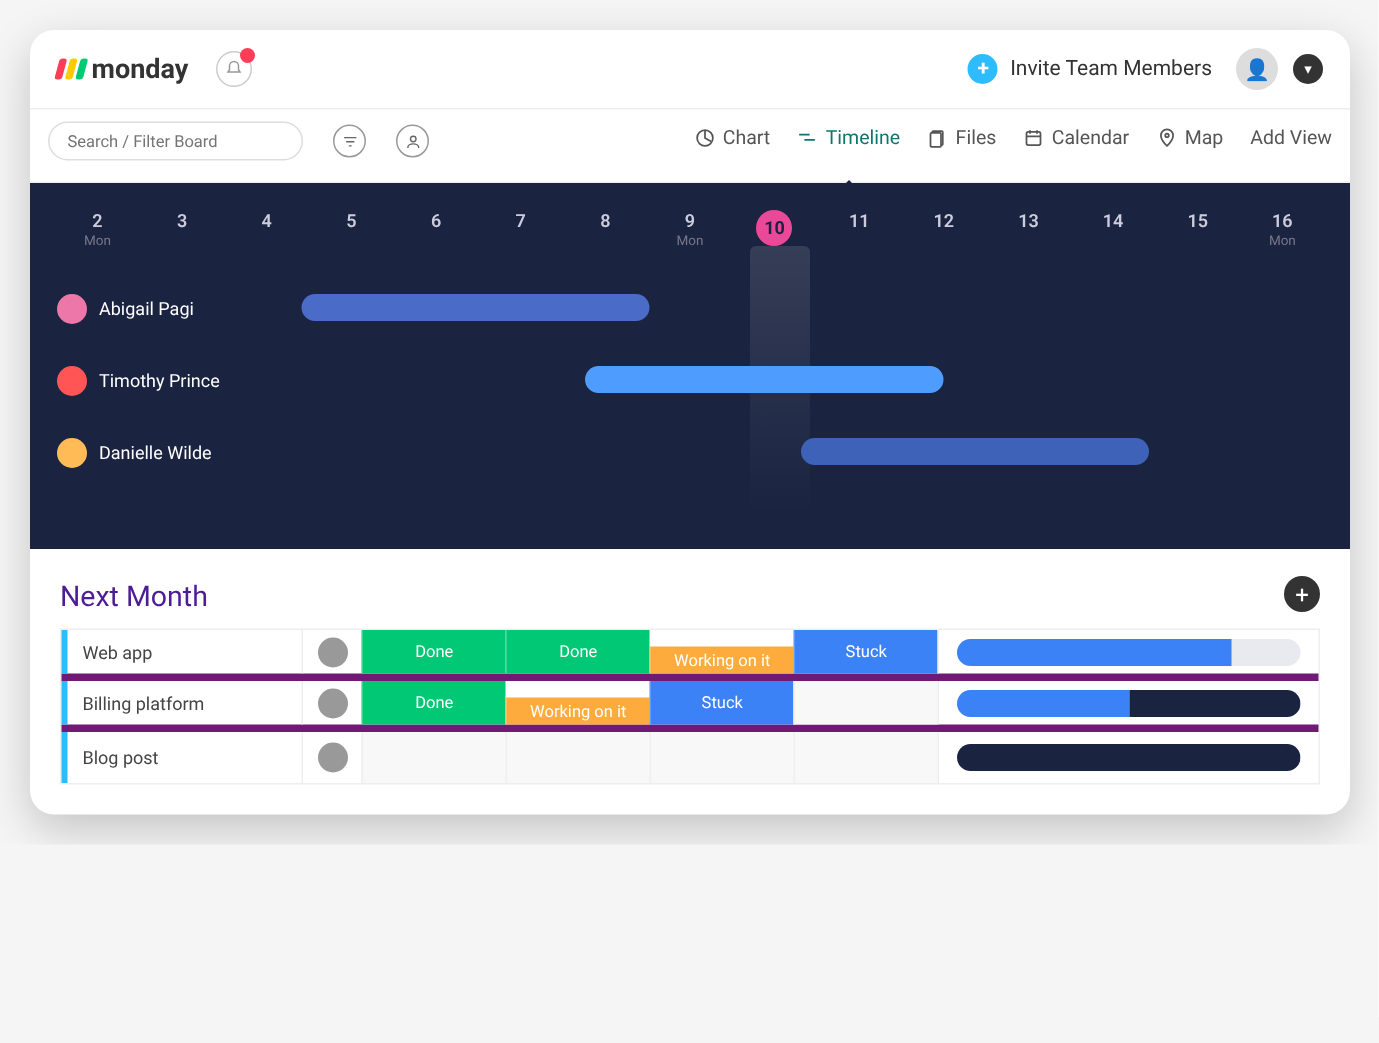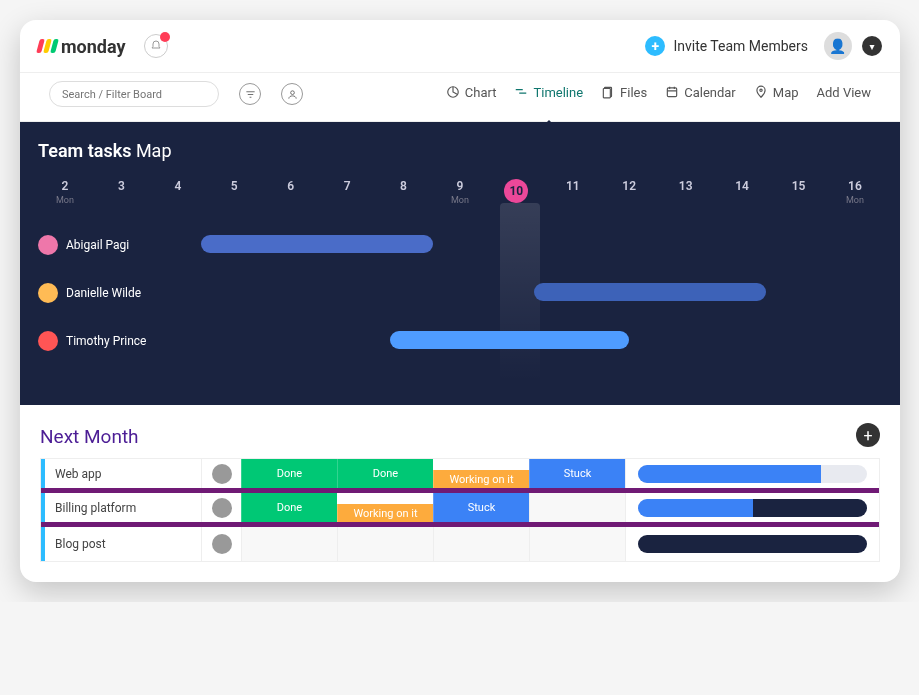--- a/index.html
+++ b/index.html
@@ -15,21 +15,21 @@
 .bell { position:relative; margin-left:18px; width:24px; height:24px; border:1px solid #ccc; border-radius:50%; display:flex; align-items:center; justify-content:center; cursor:pointer; color:#999;}
 .bell-dot { position:absolute; top:-3px; right:-3px; width:10px; height:10px; background:#ff3d57; border-radius:50%; }
 .top-spacer{flex:1;}
 .invite { display:flex; align-items:center; gap:8px; color:#333; font-size:14px; cursor:pointer; }
 .plus-badge { width:20px; height:20px; border-radius:50%; background:#2dbcff; color:#fff; display:flex; align-items:center; justify-content:center; font-size:14px; font-weight:700;}
 .avatar { width:28px; height:28px; border-radius:50%; background:#ddd; display:flex; align-items:center; justify-content:center; font-size:14px;}
 .menu-dot { width:20px; height:20px; border-radius:50%; background:#333; color:#fff; display:flex; align-items:center; justify-content:center; font-size:10px; margin-left:10px;}
 .avatar-wrap{display:flex; align-items:center; margin-left:16px;}
 
 
-.toolrow { display:flex; align-items:center; padding:8px 29px 14px; border-bottom:1px solid #eee; gap:20px; }
+.toolrow { display:flex; align-items:center; padding:8px 12px 14px; border-bottom:1px solid #eee; gap:20px; }
 .search { flex:0 0 170px; height:26px; border:1px solid #ddd; border-radius:26px; padding:0 12px; font-size:11px; color:#aaa; outline:none;}
 .circle-btn { width:22px; height:22px; border:1px solid #999; border-radius:50%; display:flex; align-items:center; justify-content:center; font-size:11px; color:#666; cursor:pointer; }
 .views { margin-left:auto; display:flex; gap:18px; font-size:13px; color:#555; align-items:center;}
 .view { display:flex; align-items:center; gap:5px; cursor:pointer; position:relative; padding-bottom:4px;}
 .view.active { color:#0f766e; }
 .view.active::after { content:""; position:absolute; left:50%; bottom:-22px; transform:translateX(-50%); border:6px solid transparent; border-bottom-color:#1a2340; }
 .view-icon{width:14px;height:14px;}
 
 
 .timeline { background:#1a2340; color:#fff; padding:18px 18px 40px; }
@@ -147,23 +147,20 @@
           </svg>
         <span>Map</span>
       </div>
       <div class="view">
         <span>Add View</span>
       </div>
     </div>
   </div>
 
   <div class="timeline">
-    <div class="tl-title">
-      <b>Team tasks</b> <span>Map</span>
-    </div>
     <div class="dates" id="dates">
         <div class="date">
           <div class="dn">2</div>
           <div class="dw">Mon</div>
         </div>
         <div class="date">
           <div class="dn">3</div>
         </div>
         <div class="date">
           <div class="dn">4</div>
@@ -213,34 +210,34 @@
           <div class="person">
             <span class="pavatar pa1"></span>
             <span>Abigail  Pagi</span>
           </div>
           <div class="barzone">
             <div class="bar" style="left:6%;width:32%;background:#4a6cc8"></div>
           </div>
         </div>
         <div class="trow">
           <div class="person">
+            <span class="pavatar pa2"></span>
+            <span>Timothy Prince</span>
+          </div>
+          <div class="barzone">
+            <div class="bar" style="left:32%;width:33%;background:#4f9cff"></div>
+          </div>
+        </div>
+        <div class="trow">
+          <div class="person">
             <span class="pavatar pa3"></span>
             <span>Danielle Wilde</span>
           </div>
           <div class="barzone">
             <div class="bar" style="left:52%;width:32%;background:#3d62b8"></div>
-          </div>
-        </div>
-        <div class="trow">
-          <div class="person">
-            <span class="pavatar pa2"></span>
-            <span>Timothy Prince</span>
-          </div>
-          <div class="barzone">
-            <div class="bar" style="left:32%;width:33%;background:#4f9cff"></div>
           </div>
         </div>
       </div>
   </div>
 
   <div class="board">
     <div class="add-btn">
       <span>+</span>
     </div>
     <div class="group-title">Next Month</div>

